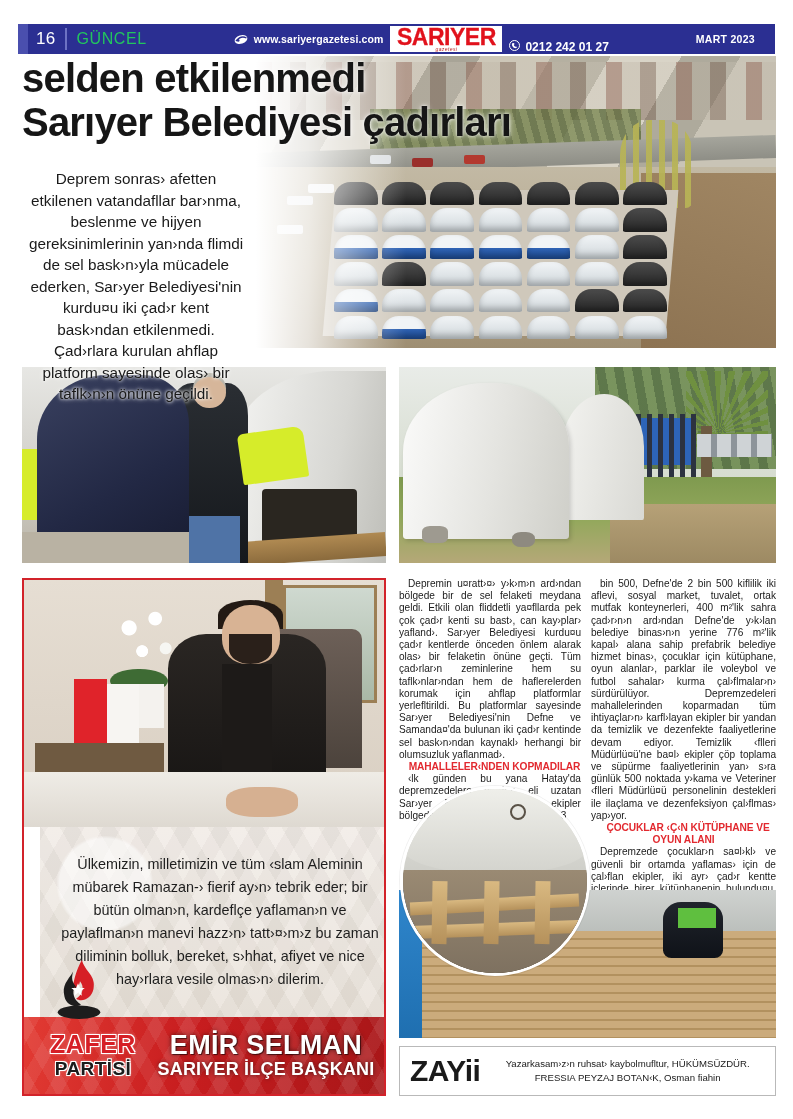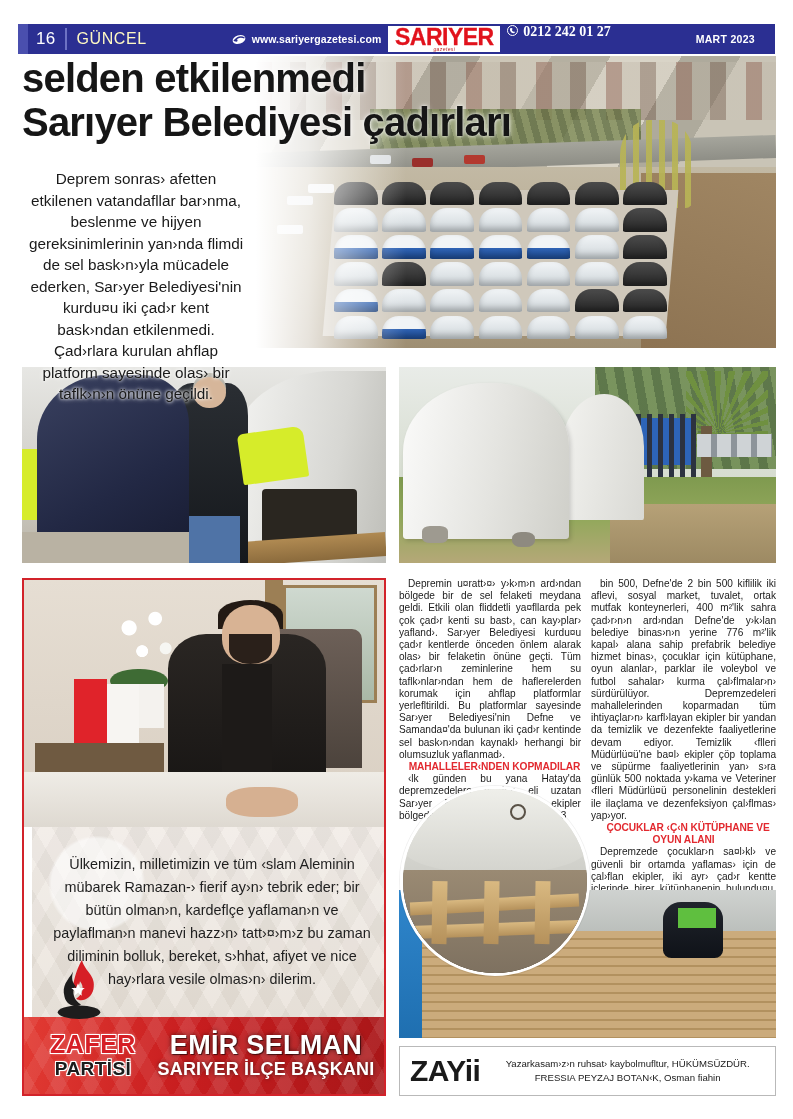--- a/index.html
+++ b/index.html
@@ -24,21 +24,21 @@
   .folio-tab {
     width: 10px; background:#4a4fae; flex: 0 0 10px;
   }
   .folio-num {
     color:#ffffff; font-size: 17px; font-weight: 400;
     display:flex; align-items:center; padding: 0 9px 0 8px;
     letter-spacing: .3px;
   }
   .folio-sep { width:2px; background:#6d72c4; margin: 4px 0; }
   .section-name {
-    color:#fef9c3; font-size: 16px; letter-spacing: .6px;
+    color:#22c55e; font-size: 16px; letter-spacing: .6px;
     display:flex; align-items:center; padding-left: 10px;
   }
   .mh-spacer { flex: 1 1 auto; }
   .mh-web {
     display:flex; align-items:center; gap:5px;
     color:#fff; font-size:10.5px; font-weight:bold; letter-spacing:.1px;
   }
   .mh-web .glyph { display:flex; align-items:center; }
   .logo-box {
     background:#ffffff; margin: 2px 7px; padding: 0 6px;
@@ -48,22 +48,22 @@
   .logo-word {
     color:#e1121c; font-size: 23px; font-weight: 800; line-height: 21px;
     letter-spacing: -0.5px; font-family:"Liberation Sans", sans-serif;
     -webkit-text-stroke: 0.3px #e1121c;
   }
   .logo-sub {
     color:#b22; font-size: 5px; letter-spacing:.4px; line-height:5px;
     margin-top:-1px; font-style: italic;
   }
   .mh-phone {
-    display:flex; align-items:flex-start; gap:5px;
-    color:#fff; font-size:14px; font-weight:bold;font-family:Liberation Serif, serif;
+    display:flex; align-items:flex-end; gap:5px;
+    color:#fff; font-size:12px; font-weight:bold;
   }
   .mh-date {
     color:#ffffff; font-size:10.5px; font-weight:bold; letter-spacing:.3px;
     display:flex; align-items:center; padding-right: 20px;
   }
 
   
   .headline {
     position:absolute; left: 22px; top: 56px; width: 520px;
     color:#161616; font-weight: 800; font-size: 40px; line-height: 44px;
@@ -227,21 +227,21 @@
   .ip-head { position:absolute; left:55%; top:10%; width:16%; height:24%;
      background:#d8b394; border-radius:48% 48% 42% 42%; }
   .ip-hair { position:absolute; left:54%; top:8%; width:18%; height:12%;
      background:#231a14; border-radius:50% 50% 0 0; }
   .ip-beard { position:absolute; left:57%; top:22%; width:12%; height:12%;
      background:#2a201a; border-radius:0 0 50% 50%; }
   .ip-hands { position:absolute; left:56%; bottom:4%; width:20%; height:12%;
      background:#d6b091; border-radius:40%; }
 
   .promo-msg {
-    position:absolute; left:8px; top:48%; width:100%; height:37%;
+    position:absolute; left:16px; top:48%; width:100%; height:37%;
     background:
       radial-gradient(circle at 18% 30%, rgba(255,255,255,.55) 0 14%, transparent 15%),
       repeating-linear-gradient(60deg, rgba(255,255,255,.12) 0 16px, rgba(0,0,0,.02) 16px 32px),
       repeating-linear-gradient(-60deg, rgba(255,255,255,.12) 0 16px, rgba(0,0,0,.02) 16px 32px),
       linear-gradient(#efe9e3,#e7dfd6);
     display:flex; align-items:center; justify-content:center;
   }
   .promo-msg p {
     margin:0; padding: 0 14px; text-align:center;
     font-size: 14.4px; line-height: 23px; color:#1e1e1e;

